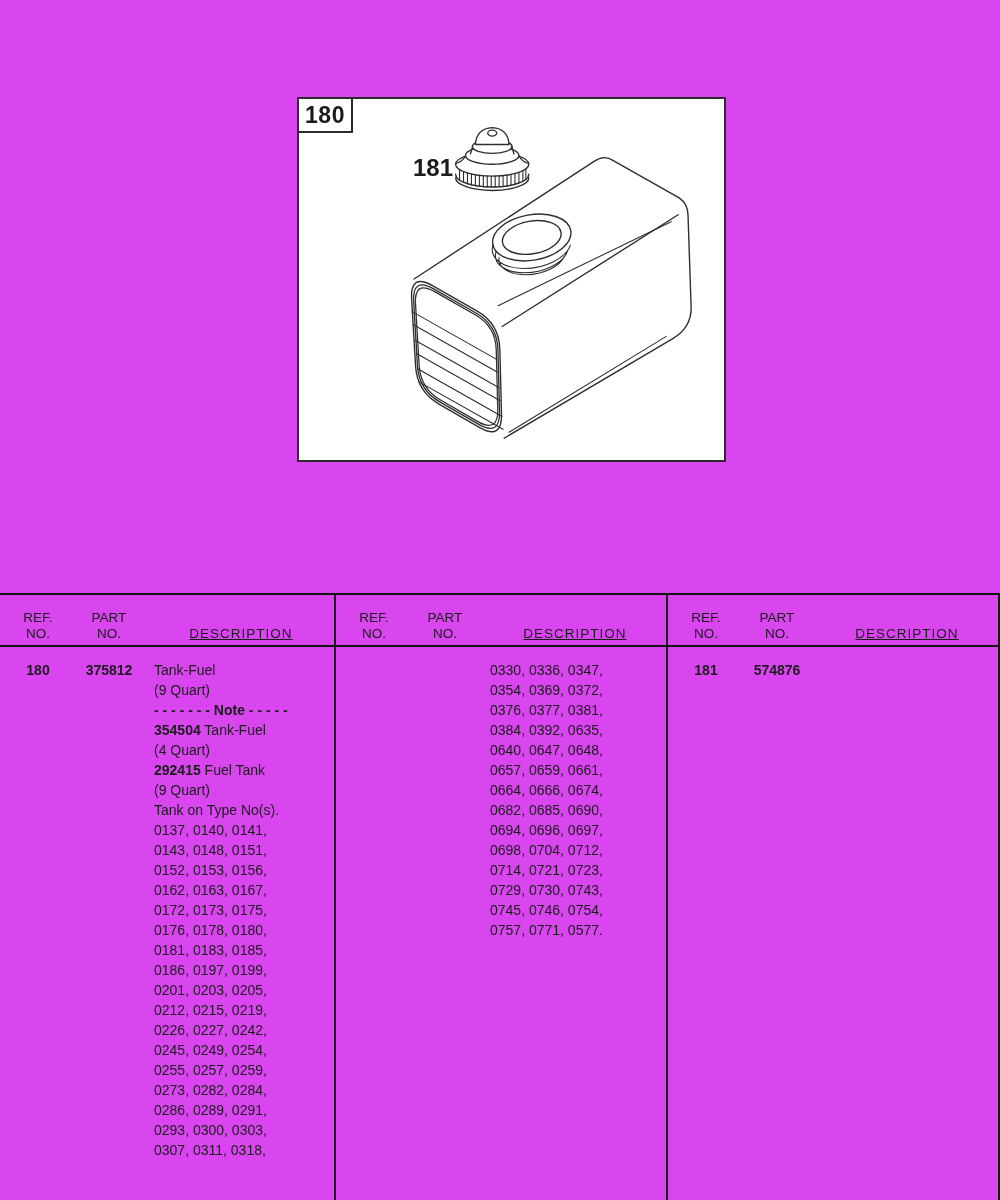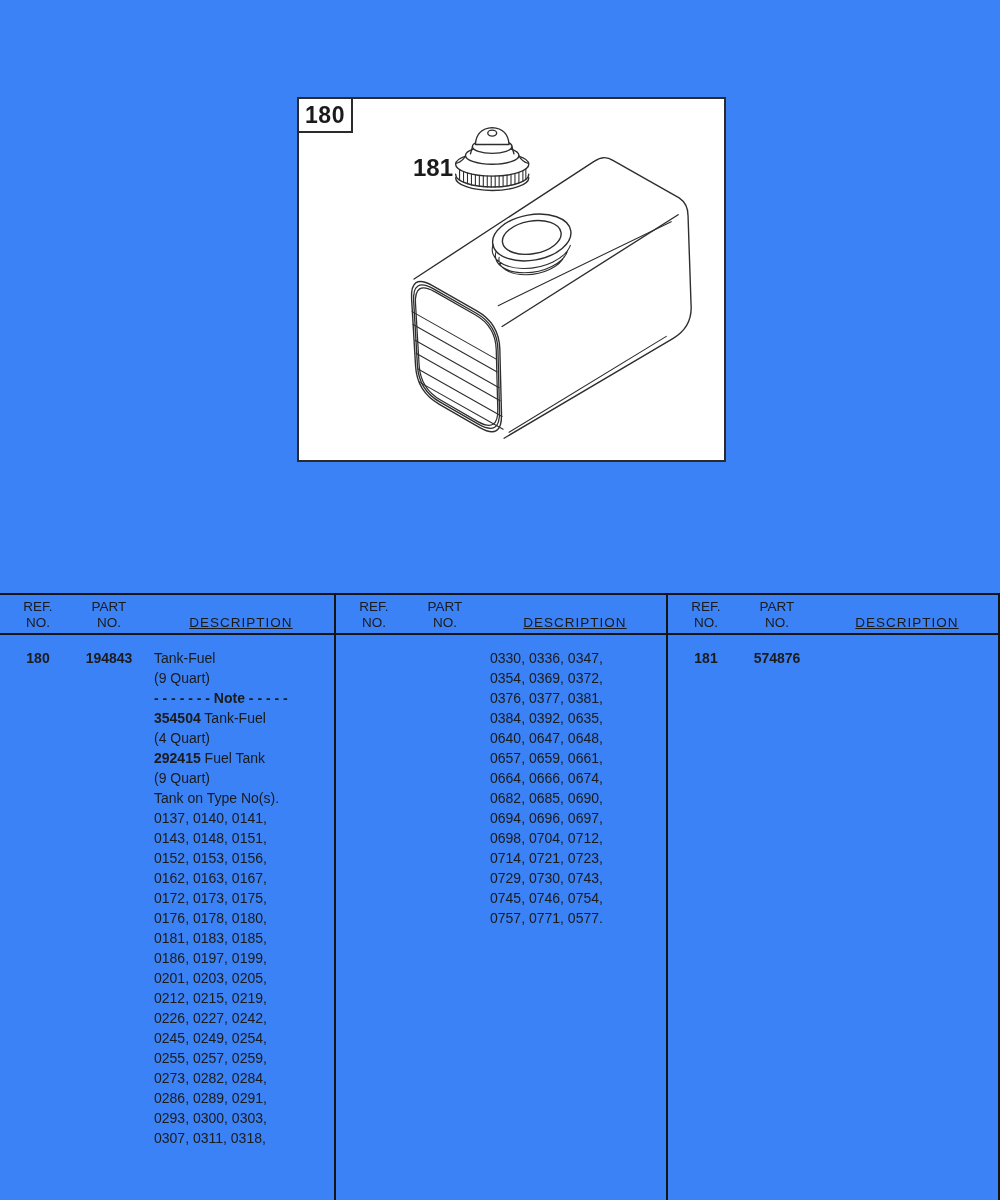--- a/index.html
+++ b/index.html
@@ -1,17 +1,17 @@
 <!DOCTYPE html>
 <html><head>
 <meta charset="utf-8">
 <style>
   html,body { margin:0; padding:0; background:#fff; }
   .page {
-    position:relative; width:1000px; height:1200px; background:#3b82f6;
+    position:relative; width:1000px; height:1200px; background:#d946ef;
     font-family:"Liberation Sans","DejaVu Sans",sans-serif; color:#1b1b1b;
     overflow:hidden;
   }
 
   
   .diagram-box {
     position:absolute; left:297px; top:97px; width:429px; height:365px;
     border:2px solid #2b2b2b; box-sizing:border-box; background:#fff;
   }
   .fig-label {
@@ -35,21 +35,21 @@
   
   .parts-table {
     position:absolute; left:0; top:593px; width:1000px; height:607px;
     border-top:2px solid #141414; border-right:2px solid #141414;
     box-sizing:border-box;
     display:grid; grid-template-columns:334px 332px 1fr;
   }
   .tcol { box-sizing:border-box; }
   .tcol + .tcol { border-left:2px solid #141414; }
   .thead {
-    height:40px; box-sizing:border-box; border-bottom:2px solid #141414;
+    height:52px; box-sizing:border-box; border-bottom:2px solid #141414;
     display:grid; grid-template-columns:52px 90px 1fr;
     padding:4px 6px 3px 12px;
     font-size:13.5px; line-height:16px;
   }
   .h-stack { display:flex; flex-direction:column; align-items:center; justify-content:flex-end; }
   .h-desc  { display:flex; align-items:flex-end; justify-content:center; letter-spacing:1px;text-decoration:underline; }
   .tbody {
     display:grid; grid-template-columns:52px 90px 1fr;
     padding:13px 4px 0 12px;
     font-size:14px; line-height:20px;
@@ -109,21 +109,21 @@
           <span>NO.</span>
         </div>
         <div class="h-stack">
           <span>PART</span>
           <span>NO.</span>
         </div>
         <div class="h-desc">DESCRIPTION</div>
       </div>
       <div class="tbody">
         <div class="b-ref">180</div>
-        <div class="b-part">194843</div>
+        <div class="b-part">375812</div>
         <div class="b-desc">
             <div class="desc-line">Tank-Fuel</div>
             <div class="desc-line">(9 Quart)</div>
             <div class="desc-line"><b>- - - - - - -  Note  - - - - -</b></div>
             <div class="desc-line"><b>354504</b> Tank-Fuel</div>
             <div class="desc-line">(4 Quart)</div>
             <div class="desc-line"><b>292415</b> Fuel Tank</div>
             <div class="desc-line">(9 Quart)</div>
             <div class="desc-line">Tank on Type No(s).</div>
             <div class="desc-line">0137, 0140, 0141,</div>

